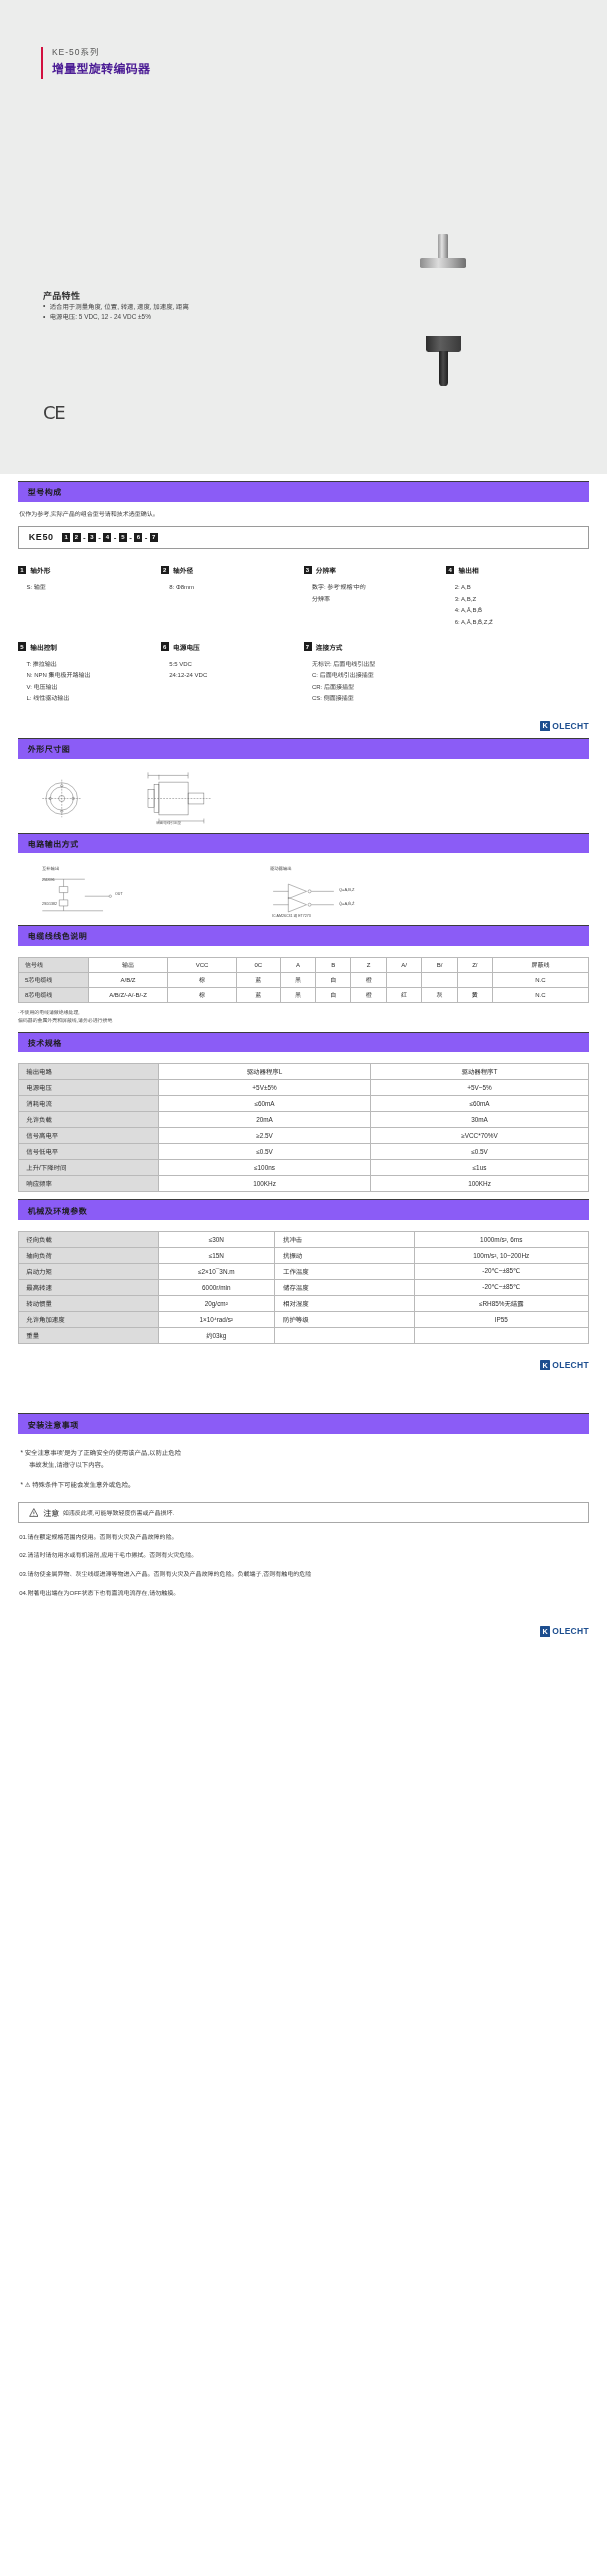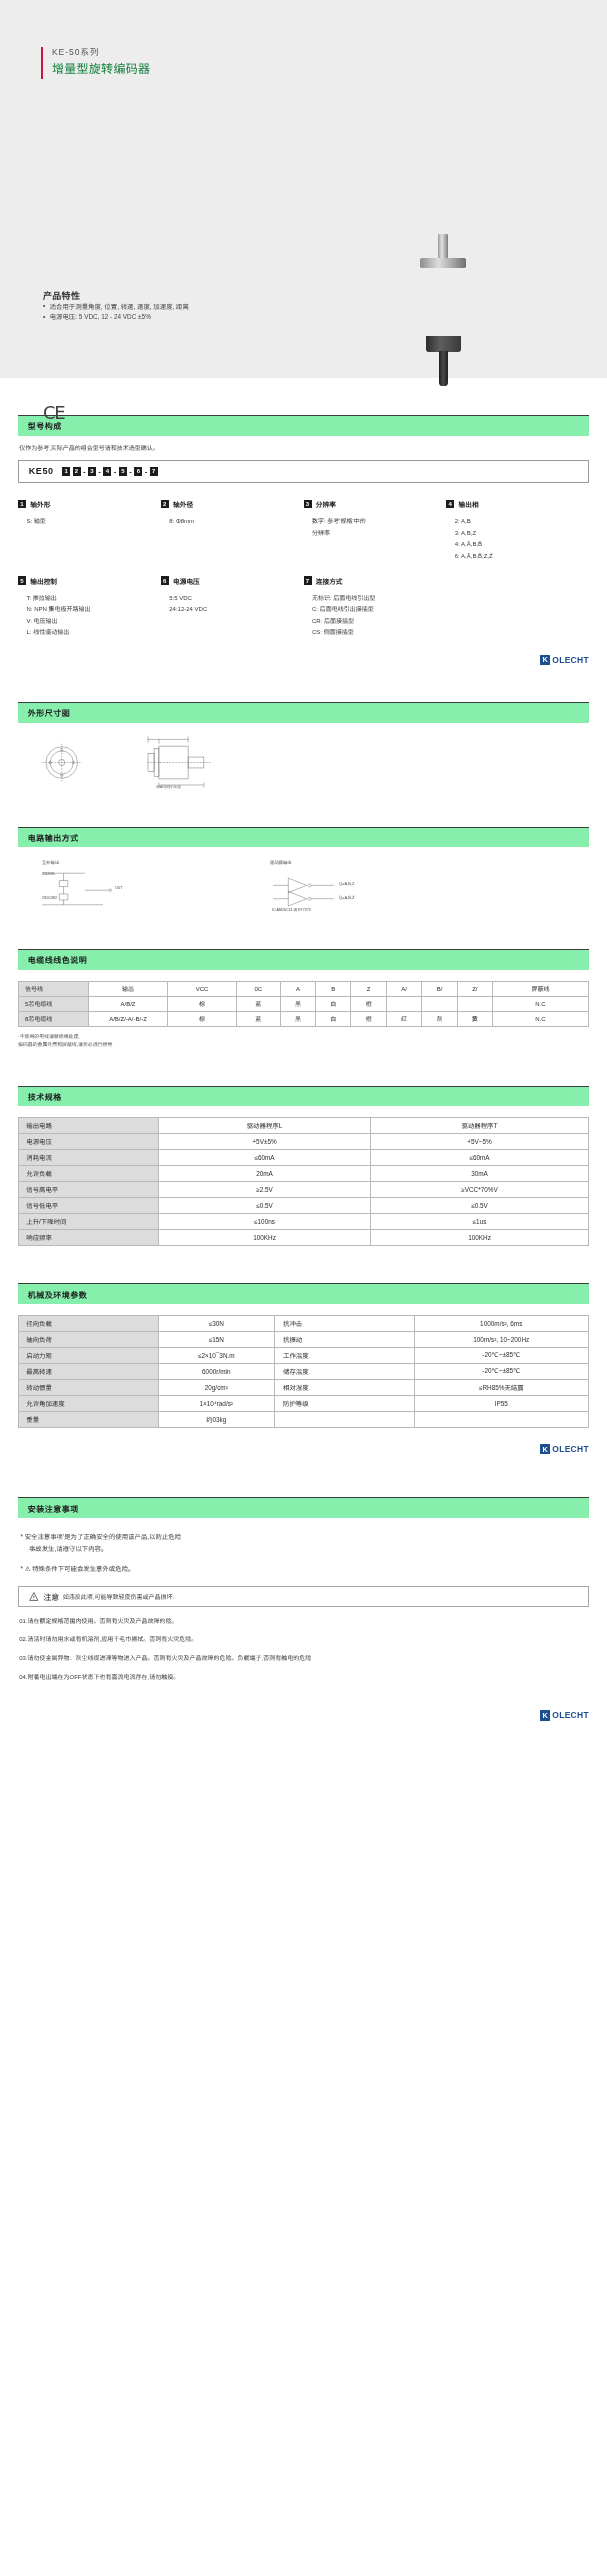--- a/index.html
+++ b/index.html
@@ -9,21 +9,21 @@
     background: #ffffff;
     font-family: "Liberation Sans", "DejaVu Sans", sans-serif;
     color: #2b2b2b;
     -webkit-font-smoothing: antialiased;
   }
   .page { width: 607px; position: relative; }
 
   
   .hero {
     background: #ecedec;
-    height: 378px;
+    height: 474px;
     position: relative;
     padding: 0;
   }
   .hero-title-wrap {
     position: absolute;
     left: 41px;
     top: 47px;
     display: flex;
     align-items: flex-start;
   }
@@ -36,22 +36,22 @@
   }
   .hero-series {
     font-size: 8.5px;
     letter-spacing: 1px;
     color: #555;
     line-height: 11.5px;
     margin-bottom: 2.4px;
   }
   .hero-name {
     font-size: 12px;
-    font-weight: normal;
-    color: #15803d;
+    font-weight: bold;
+    color: #4c1d95;
     letter-spacing: 0.3px;
     line-height: 16.4px;
   }
 
   .feat-block { position: absolute; left: 43px; top: 289px; width: 231px; }
   .feat-title {
     font-size: 9px; font-weight: bold; color: #333;
     letter-spacing: 0.3px; 
   }
   .feat-list { list-style: none; }
@@ -120,28 +120,28 @@
   }
   .enc-cable {
     position:absolute; left:69px; top:117px; width:8.5px; height:35px;
     background: linear-gradient(90deg,#1e1e1e,#4a4a4a 45%,#202020);
     border-radius:0 0 3.6px 3.6px;
   }
 
   
   .section { padding: 0 18px; }
   .sec-head {
-    background: #86efac;
+    background: #8b5cf6;
     border-top: 1.2px solid #3b3b3b;
     height: 20.7px;
     display: flex; align-items: center;
     padding-left: 9.7px;
     font-size: 8px; font-weight: bold; color: #1d1d1d;
     letter-spacing: 0.5px;
-    margin-top: 37px;
+    margin-top: 7px;
   }
   .sec-note {
     font-size: 6px; color: #3a3a3a;
     margin: 8.5px 0 6px 1.2px; line-height: 9.7px;
   }
 
   
   .code-bar {
     border: 0.6px solid #9a9a9a;
     height: 23px;

